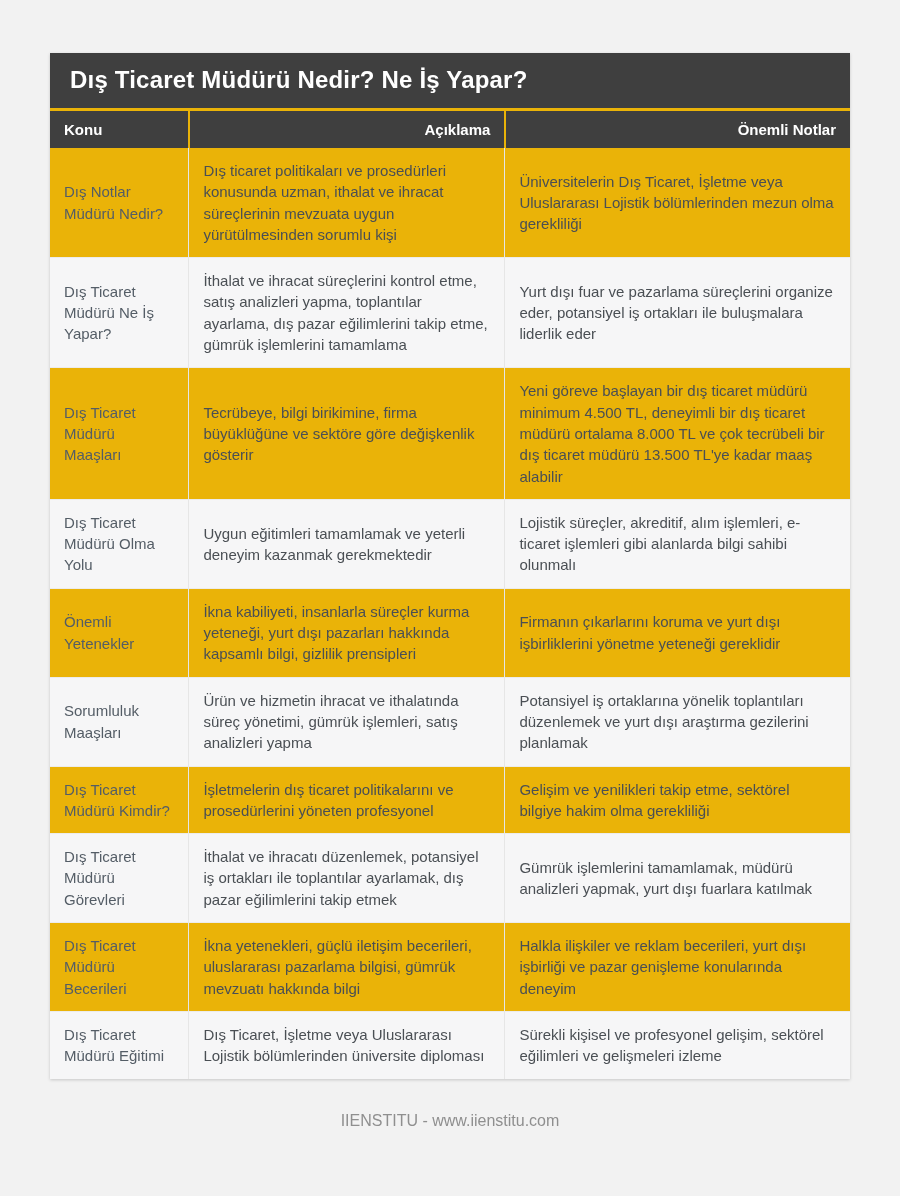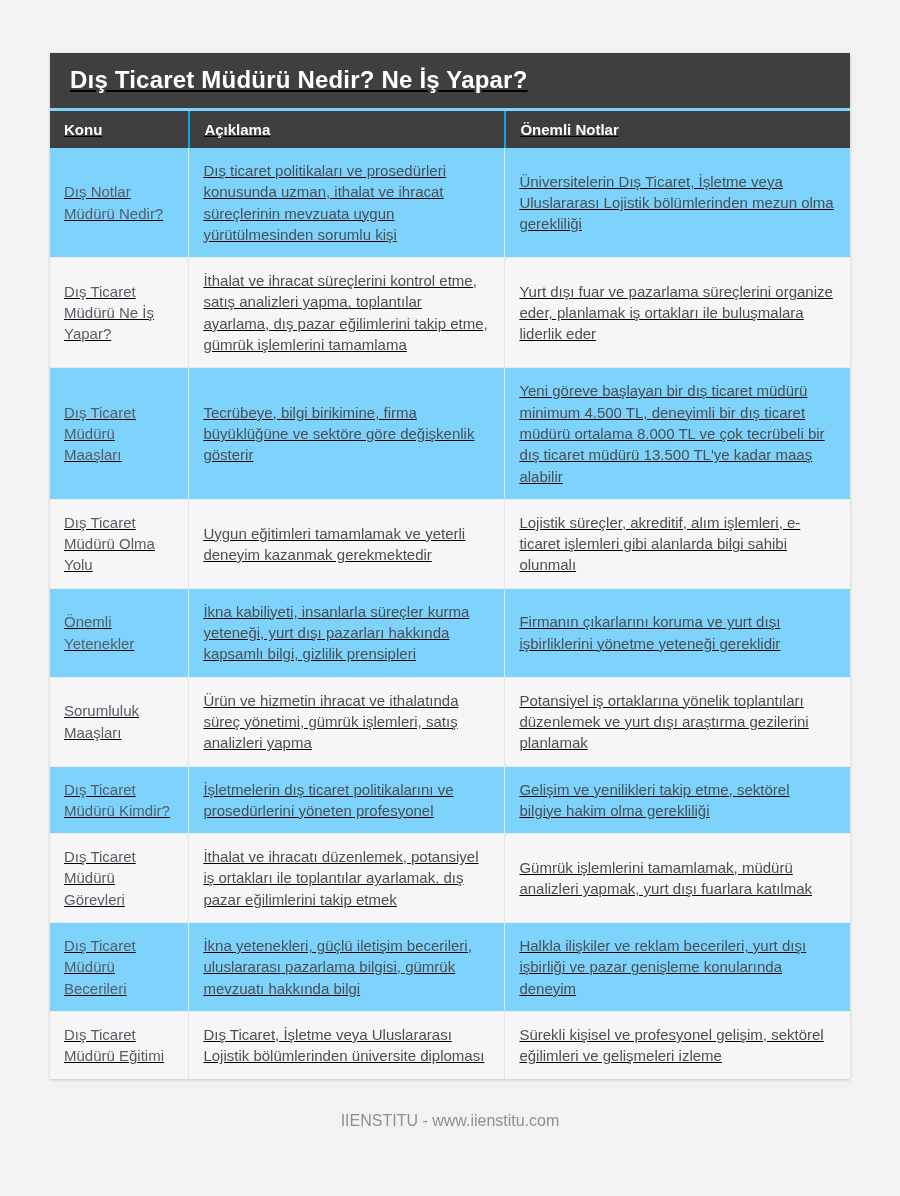--- a/index.html
+++ b/index.html
@@ -9,23 +9,22 @@
     font-family: "Liberation Sans", "DejaVu Sans", sans-serif;
   }
   .page {
     width: 900px;
     min-height: 1196px;
     box-sizing: border-box;
     padding: 53px 50px 30px;
   }
   .card {
     width: 800px;
-    background: #7dd3fc;
+    background: #eab308;
     box-shadow: 0 1px 3px rgba(0,0,0,0.18);
-    text-decoration: underline;
   }
   .title-bar {
     background: #3f3f3f;
     color: #ffffff;
     font-size: 24px;
     font-weight: bold;
     padding: 13px 20px 14px;
     letter-spacing: 0.2px;
   }
   table.info-table {
@@ -39,21 +38,22 @@
   table.info-table col.c-notlar  { width: 43.2%; }
   thead th {
     background: #3f3f3f;
     color: #ffffff;
     font-size: 15px;
     font-weight: bold;
     text-align: left;
     padding: 10px 14px;
   }
   thead th + th {
-    border-left: 2px solid #0ea5e9;
+    border-left: 2px solid #eab308;
+    text-align: right;
   }
   tbody td {
     font-size: 15px;
     color: #4a4f54;
     padding: 12px 14px;
     line-height: 1.42;
     vertical-align: middle;
     text-align: left;
     border-top: 1px solid #ececec;
   }
@@ -97,21 +97,21 @@
       </thead>
       <tbody>
           <tr>
     <td class="konu">Dış Notlar Müdürü Nedir?</td>
     <td>Dış ticaret politikaları ve prosedürleri konusunda uzman, ithalat ve ihracat süreçlerinin mevzuata uygun yürütülmesinden sorumlu kişi</td>
     <td>Üniversitelerin Dış Ticaret, İşletme veya Uluslararası Lojistik bölümlerinden mezun olma gerekliliği</td>
   </tr>
           <tr>
     <td class="konu">Dış Ticaret Müdürü Ne İş Yapar?</td>
     <td>İthalat ve ihracat süreçlerini kontrol etme, satış analizleri yapma, toplantılar ayarlama, dış pazar eğilimlerini takip etme, gümrük işlemlerini tamamlama</td>
-    <td>Yurt dışı fuar ve pazarlama süreçlerini organize eder, planlamak iş ortakları ile buluşmalara liderlik eder</td>
+    <td>Yurt dışı fuar ve pazarlama süreçlerini organize eder, potansiyel iş ortakları ile buluşmalara liderlik eder</td>
   </tr>
           <tr>
     <td class="konu">Dış Ticaret Müdürü Maaşları</td>
     <td>Tecrübeye, bilgi birikimine, firma büyüklüğüne ve sektöre göre değişkenlik gösterir</td>
     <td>Yeni göreve başlayan bir dış ticaret müdürü minimum 4.500 TL, deneyimli bir dış ticaret müdürü ortalama 8.000 TL ve çok tecrübeli bir dış ticaret müdürü 13.500 TL'ye kadar maaş alabilir</td>
   </tr>
           <tr>
     <td class="konu">Dış Ticaret Müdürü Olma Yolu</td>
     <td>Uygun eğitimleri tamamlamak ve yeterli deneyim kazanmak gerekmektedir</td>
     <td>Lojistik süreçler, akreditif, alım işlemleri, e-ticaret işlemleri gibi alanlarda bilgi sahibi olunmalı</td>

